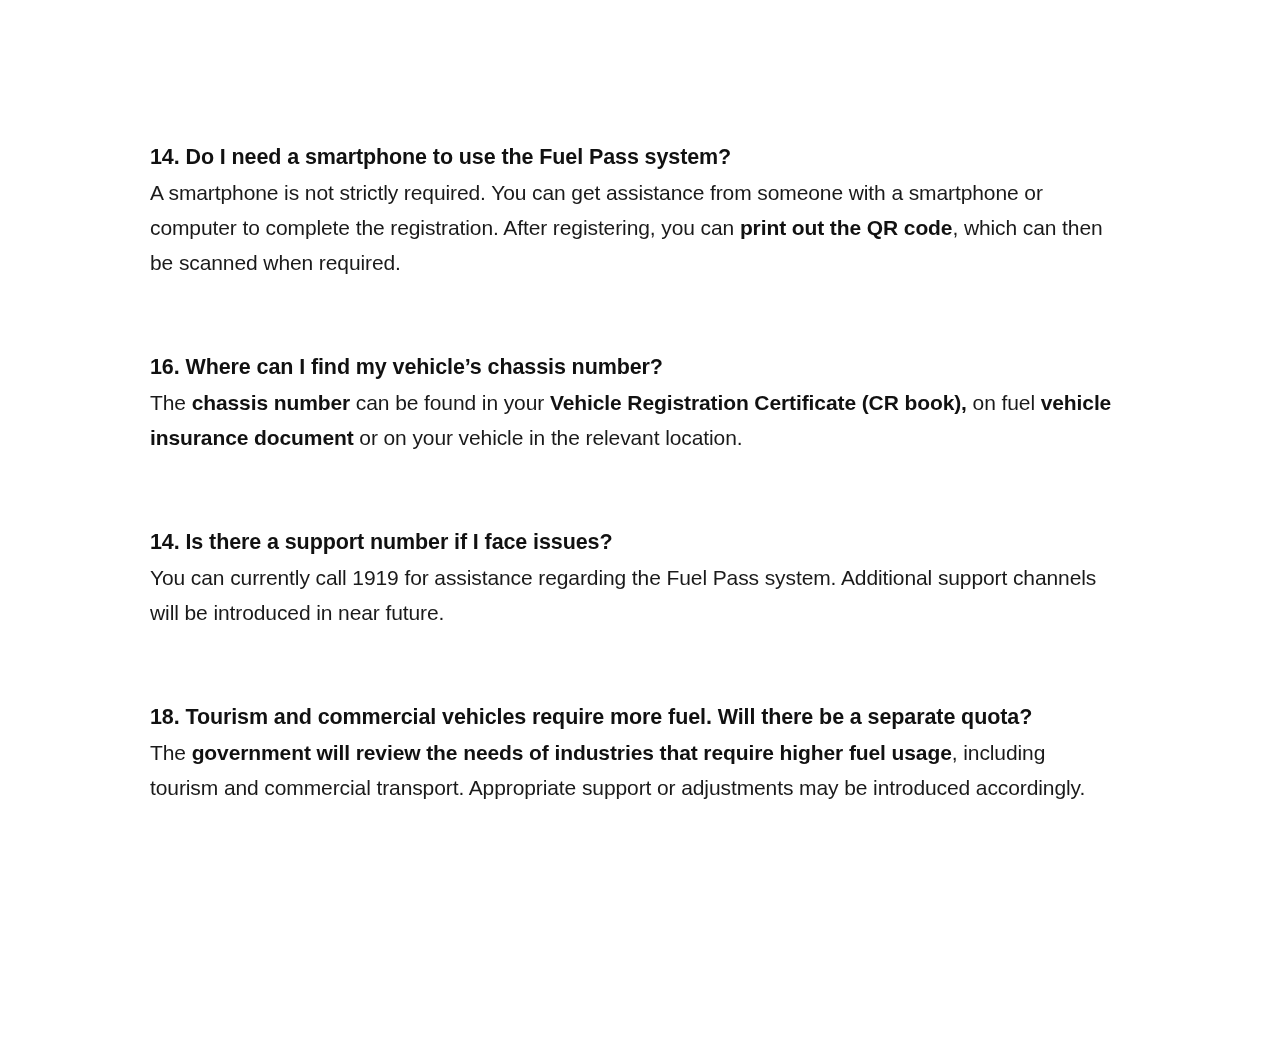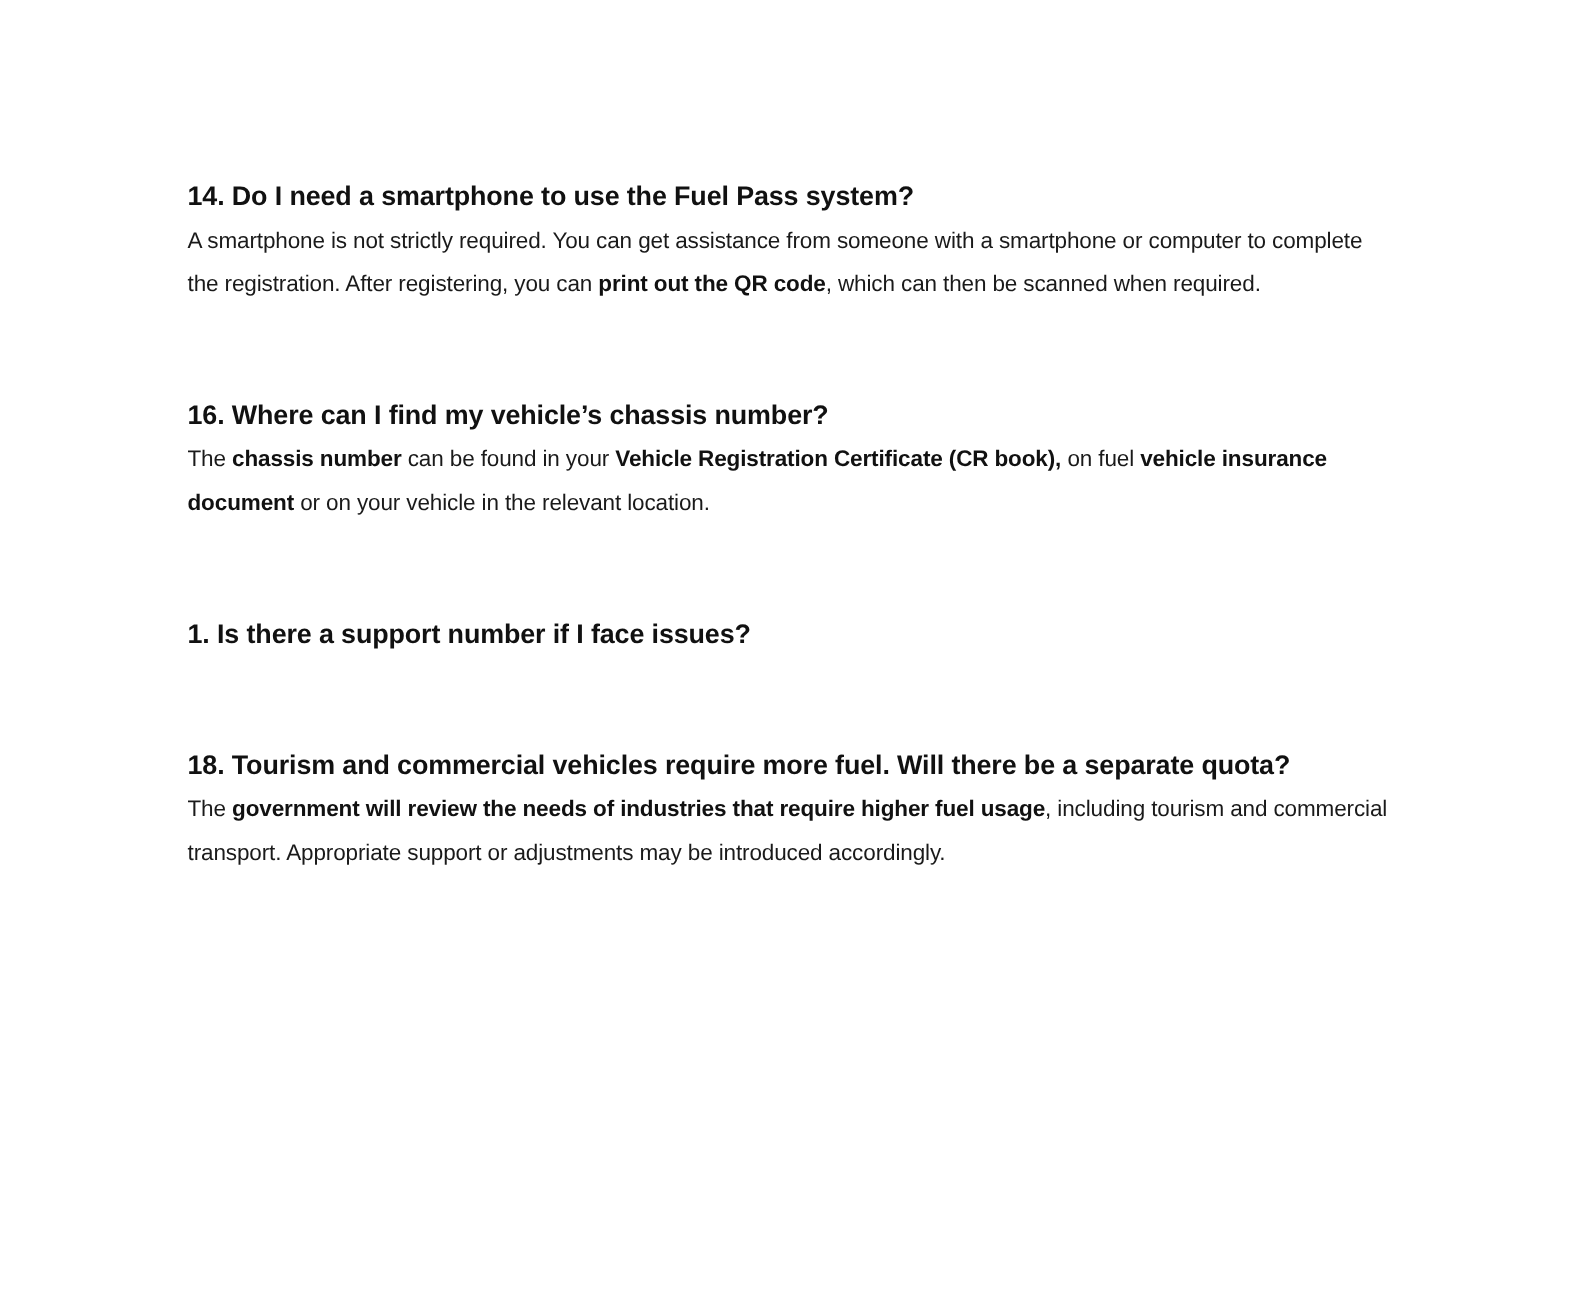--- a/index.html
+++ b/index.html
@@ -34,21 +34,21 @@
   }
   .faq-question {
     font-size: 21.5px;
     font-weight: 700;
     line-height: 35px;
     letter-spacing: -0.1px;
     color: #111111;
     margin: 0;
   }
   .faq-answer {
-    font-size: 18px;
+    font-size: 21px;
     font-weight: 400;
     line-height: 35px;
     letter-spacing: -0.1px;
     color: #1a1a1a;
     margin: 0;
   }
   .faq-answer b,
   .faq-answer strong {
     font-weight: 700;
     color: #111111;
@@ -61,20 +61,21 @@
   <div class="faq-list" id="faq-list">
       <div class="faq-item">
         <p class="faq-question">14. Do I need a smartphone to use the Fuel Pass system?</p>
         <p class="faq-answer"><span>A smartphone is not strictly required. You can get assistance from someone with a smartphone or computer to complete the registration. After registering, you can </span><b>print out the QR code</b><span>, which can then be scanned when required.</span></p>
       </div>
       <div class="faq-item">
         <p class="faq-question">16. Where can I find my vehicle’s chassis number?</p>
         <p class="faq-answer"><span>The </span><b>chassis number</b><span> can be found in your </span><b>Vehicle Registration Certificate (CR book),</b><span> on fuel </span><b>vehicle insurance document</b><span> or on your vehicle in the relevant location.</span></p>
       </div>
       <div class="faq-item">
-        <p class="faq-question">1. Is there a support number if I face issues?</p>
+        <p class="faq-question">14. Is there a support number if I face issues?</p>
+        <p class="faq-answer"><span>You can currently call 1919 for assistance regarding the Fuel Pass system. Additional support channels will be introduced in near future.</span></p>
       </div>
       <div class="faq-item">
         <p class="faq-question">18. Tourism and commercial vehicles require more fuel. Will there be a separate quota?</p>
         <p class="faq-answer"><span>The </span><b>government will review the needs of industries that require higher fuel usage</b><span>, including tourism and commercial transport. Appropriate support or adjustments may be introduced accordingly.</span></p>
       </div>
     </div>
 </div>
 
 </body></html>

